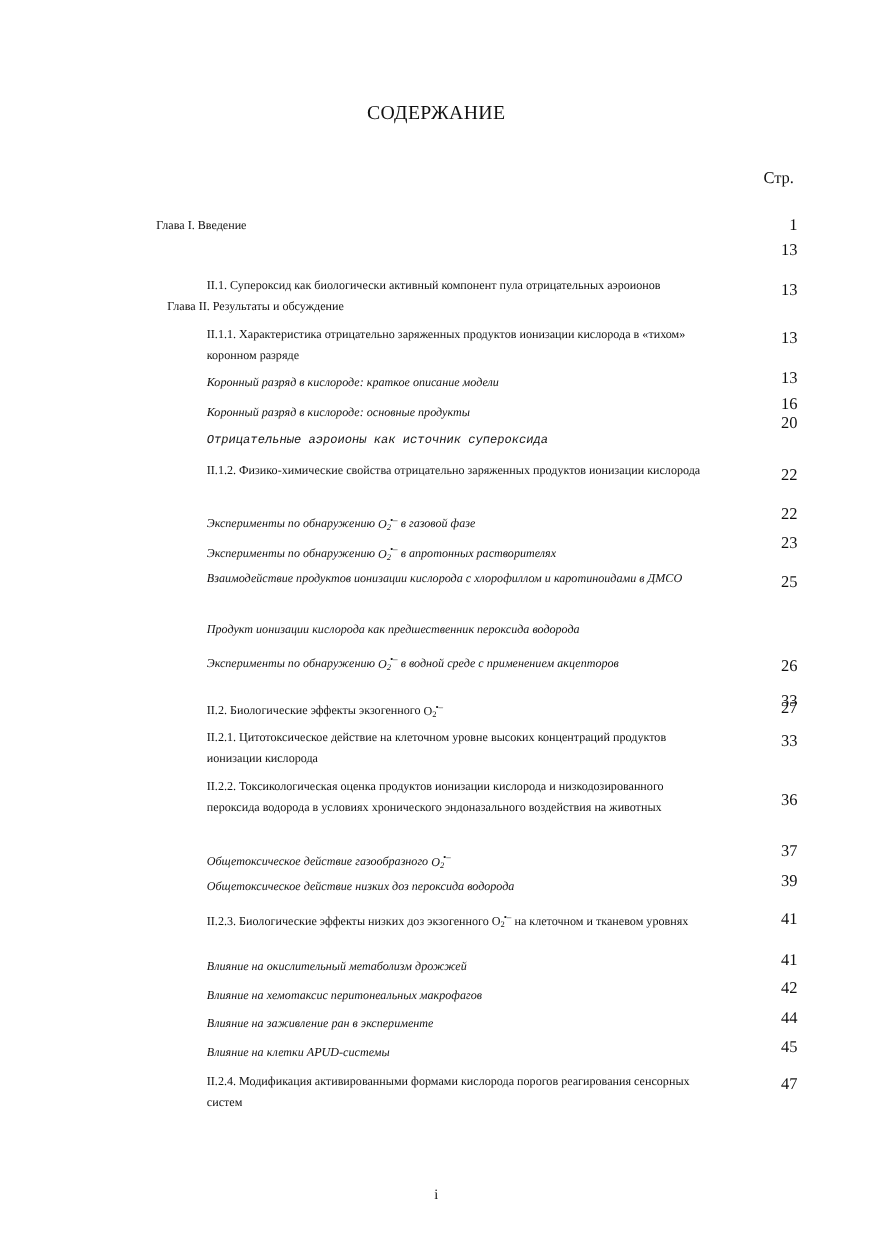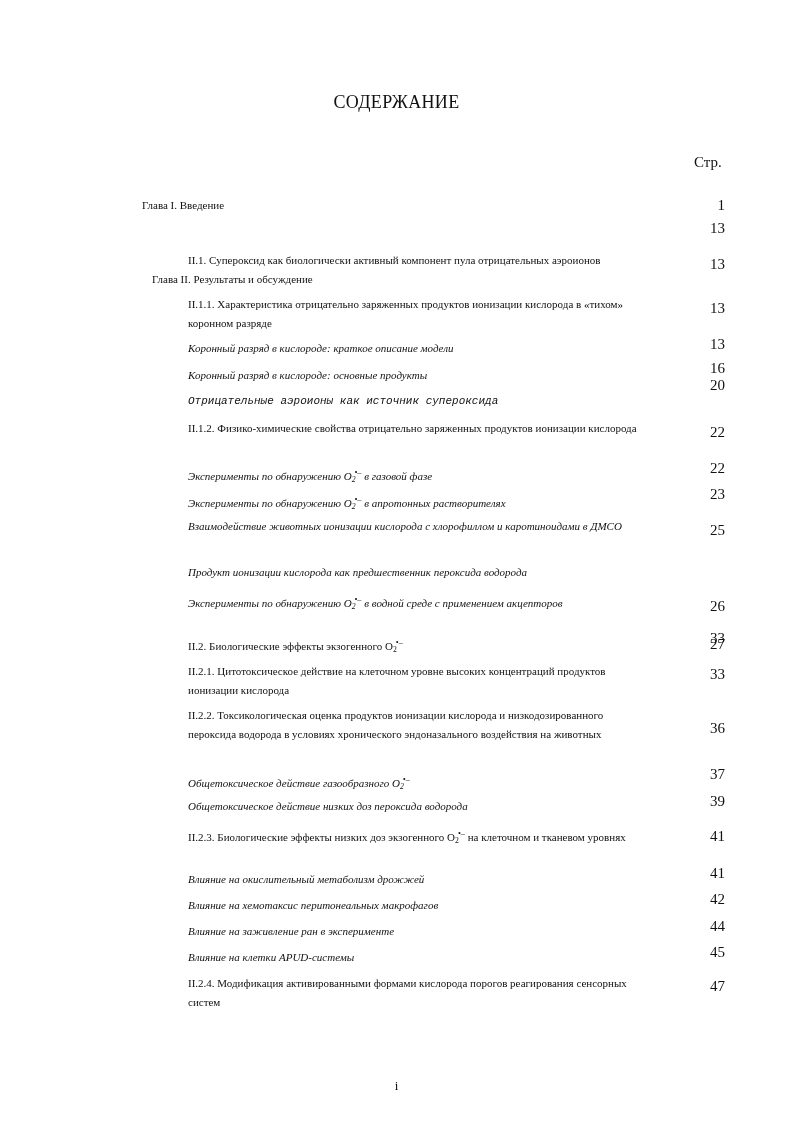--- a/index.html
+++ b/index.html
@@ -57,21 +57,21 @@
     <div class="page-num" style="top: 424px;">22</div>
     <div class="entry italic" style="left: 188px; top: 463px; width: 452px;">
       <span class="text">Эксперименты по обнаружению <span>O<sub>2</sub><span class="rad">•–</span></span>  в газовой фазе</span>
     </div>
     <div class="page-num" style="top: 460px;">22</div>
     <div class="entry italic" style="left: 188px; top: 490px; width: 452px;">
       <span class="text">Эксперименты по обнаружению <span>O<sub>2</sub><span class="rad">•–</span></span> в апротонных растворителях</span>
     </div>
     <div class="page-num" style="top: 486px;">23</div>
     <div class="entry italic" style="left: 188px; top: 517px; width: 452px;">
-      <span class="text">Взаимодействие животных ионизации кислорода с хлорофиллом и каротиноидами в ДМСО</span>
+      <span class="text">Взаимодействие продуктов ионизации кислорода с хлорофиллом и каротиноидами в ДМСО</span>
     </div>
     <div class="page-num" style="top: 522px;">25</div>
     <div class="entry italic" style="left: 188px; top: 563px; width: 452px;">
       <span class="text">Продукт ионизации кислорода как предшественник пероксида водорода</span>
     </div>
     <div class="page-num" style="top: 558px; margin-top: 40px;">26</div>
     <div class="entry italic" style="left: 188px; top: 590px; width: 452px;">
       <span class="text">Эксперименты по обнаружению <span>O<sub>2</sub><span class="rad">•–</span></span>  в водной среде с применением акцепторов</span>
     </div>
     <div class="page-num" style="top: 594px; margin-top: 42px;">27</div>

